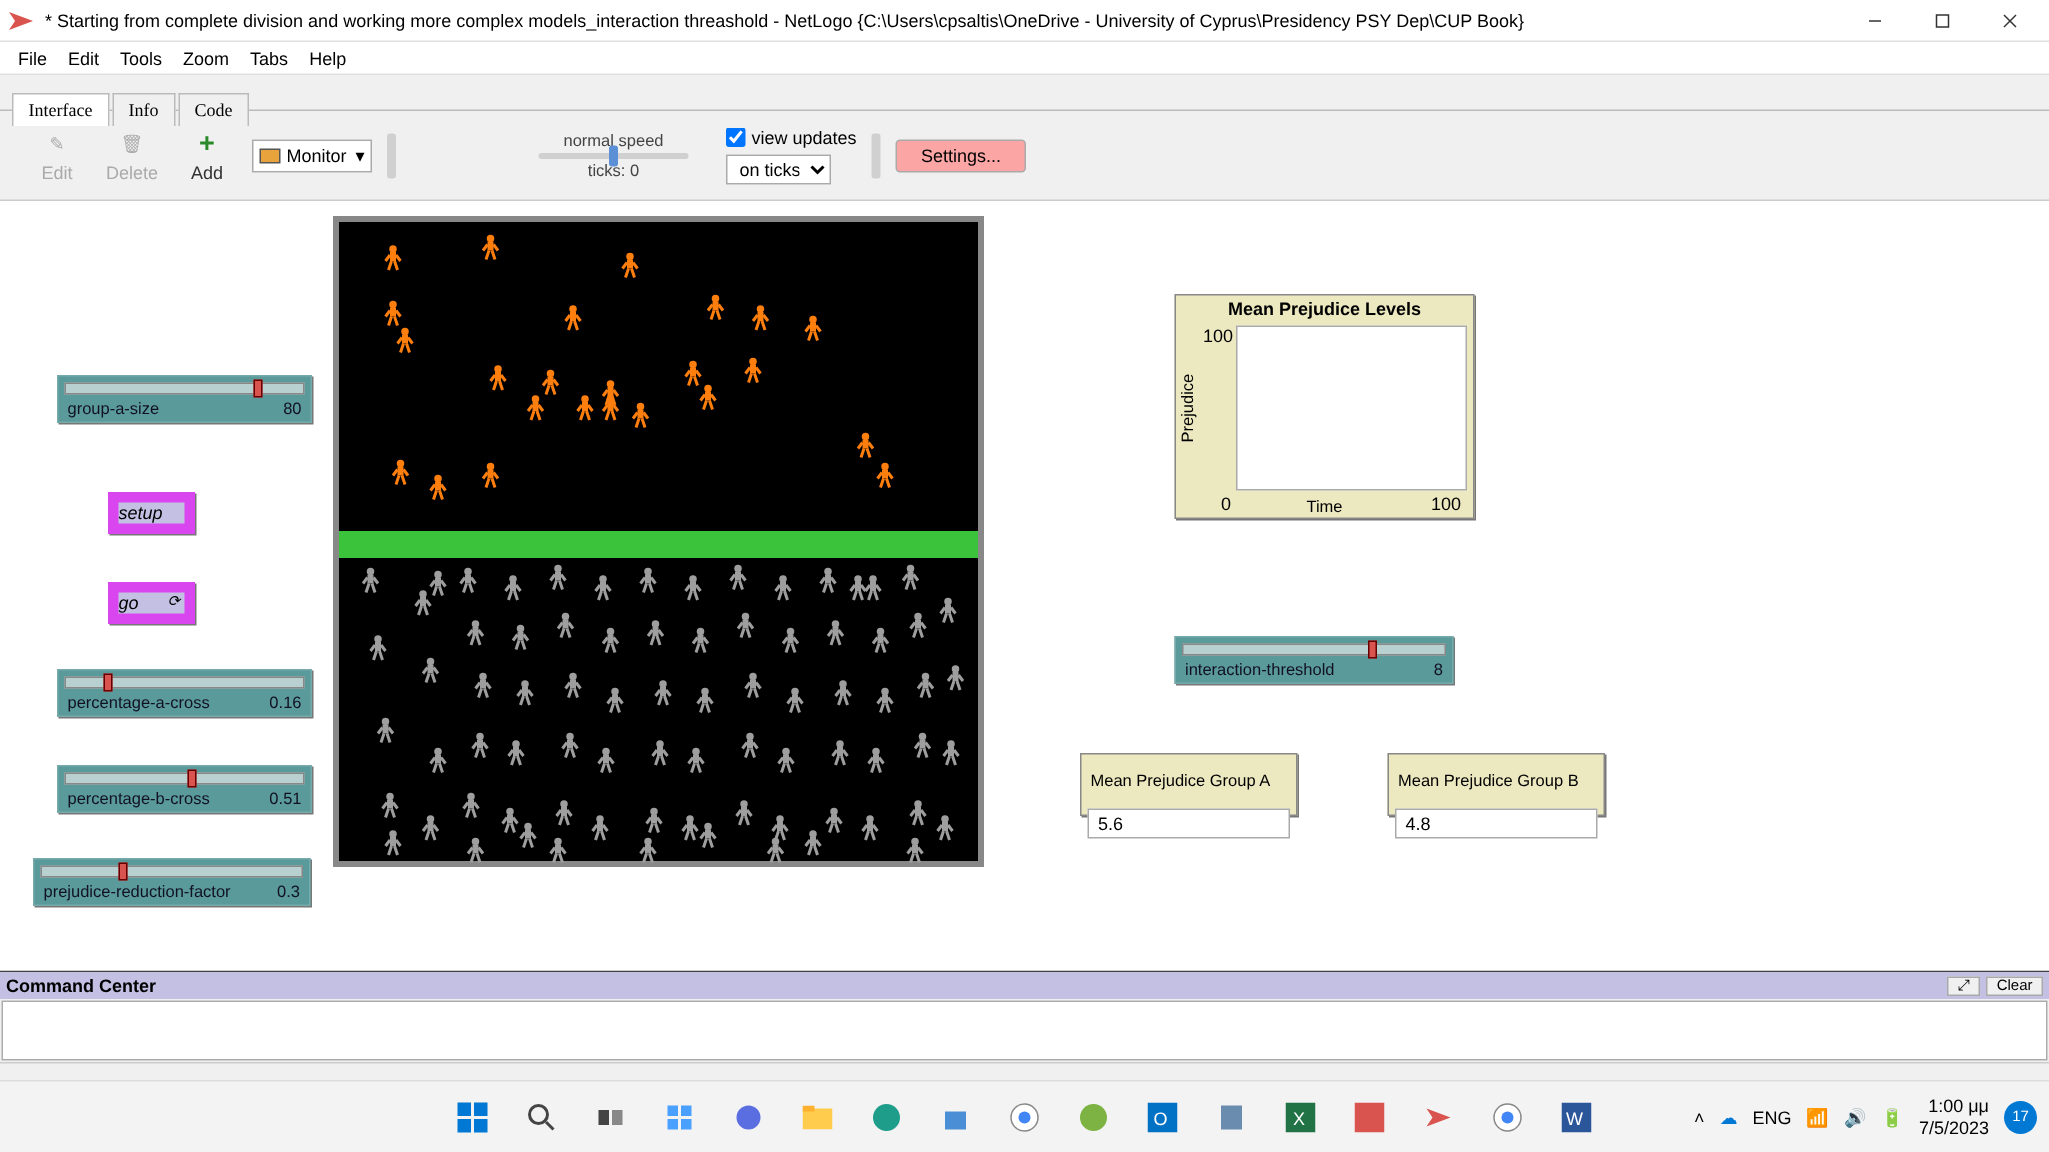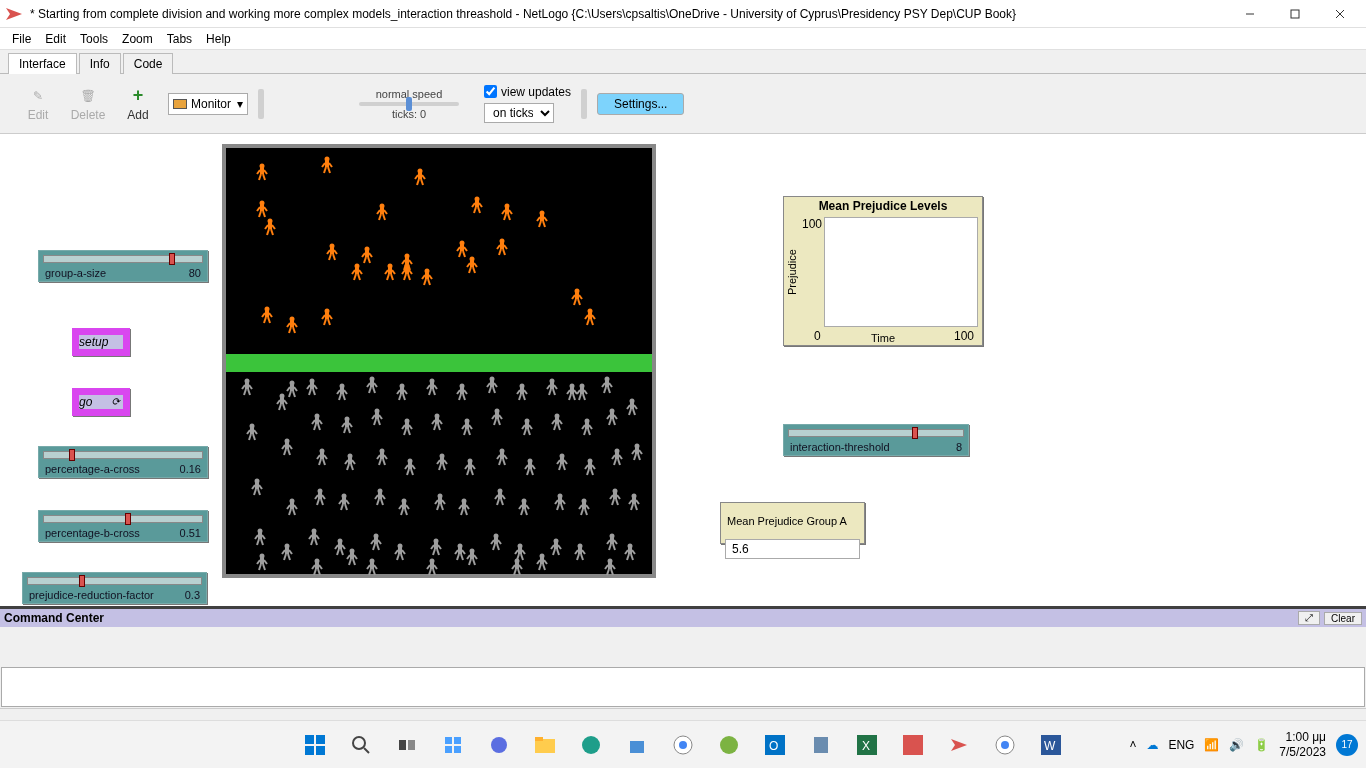--- a/index.html
+++ b/index.html
@@ -10,40 +10,40 @@
   .titlebar .app-icon { width: 20px; height: 20px; margin-right: 6px; }
   .titlebar .title-text { flex: 1; font-size: 12px; }
   .titlebar .win-btn { width: 45px; height: 28px; display: flex; align-items: center; justify-content: center; cursor: pointer; }
 
   
   .menubar { background: #fff; height: 22px; display: flex; align-items: center; padding: 0 12px; gap: 14px; border-bottom: 1px solid #e0e0e0; }
   .menubar .menuitem { cursor: pointer; }
 
   
   .tabbar { background: #f0f0f0; height: 24px; display: flex; align-items: flex-end; padding: 0 8px; border-bottom: 1px solid #bbb; }
-  .tabbar .tab { padding: 3px 10px; border: 1px solid #bbb; background: #f0f0f0; margin-right: 2px; cursor: pointer; border-bottom: none; position: relative; top: 1px; }
+  .tabbar .tab { padding: 3px 10px; border: 1px solid #bbb; background: #f0f0f0; margin-right: 2px; cursor: pointer; border-bottom: none; position: relative; top: 11px; font-family: Liberation Serif, serif; }
   .tabbar .tab.active { background: #fff; }
 
   
   .toolbar { background: #f0f0f0; height: 60px; display: flex; align-items: center; padding: 4px 18px; gap: 10px; border-bottom: 1px solid #ccc; }
   .tool-btn { display: flex; flex-direction: column; align-items: center; gap: 2px; width: 40px; cursor: pointer; color: #555; }
   .tool-btn .t-icon { width: 20px; height: 20px; display: flex; align-items: center; justify-content: center; }
   .tool-btn.disabled { color: #aaa; }
   .monitor-drop { background: #fff; border: 1px solid #aaa; height: 22px; width: 80px; display: flex; align-items: center; padding: 0 4px; gap: 4px; }
   .monitor-drop .mon-icon { width: 14px; height: 10px; background: linear-gradient(#e8a33d,#e8a33d); border: 1px solid #555; }
   .monitor-drop .tri { margin-left: auto; }
   .vsep { width: 6px; height: 30px; background: #d0d0d0; border-radius: 2px; }
   .speed-block { display: flex; flex-direction: column; align-items: center; gap: 2px; width: 130px; }
   .speed-track { width: 100px; height: 4px; background: #d0d0d0; border-radius: 2px; position: relative; }
   .speed-thumb { position: absolute; top: -5px; left: 47px; width: 6px; height: 14px; background: #5b8fd6; border-radius: 2px; }
   .speed-block .lbl { font-size: 11px; color: #444; }
   .view-block { display: flex; flex-direction: column; gap: 4px; }
   .view-block label { display: flex; align-items: center; gap: 4px; cursor: pointer; }
   .view-block select { width: 70px; height: 20px; border: 1px solid #aaa; background: #fff; padding: 1px 4px; }
-  .settings-btn { background: #7dd3fc; border: 1px solid #aaa; border-radius: 3px; height: 22px; padding: 0 16px; cursor: pointer; }
+  .settings-btn { background: #fca5a5; border: 1px solid #aaa; border-radius: 3px; height: 22px; padding: 0 16px; cursor: pointer; }
 
   
   .workspace { flex: 1; background: #fff; position: relative; overflow: hidden; }
 
   
   .nl-slider { position: absolute; background: #5a9a9a; border: 1px solid #7aa; box-shadow: 1px 1px 0 #777; }
   .nl-slider .track { position: absolute; top: 4px; left: 4px; right: 4px; height: 8px; background: #b8d0d0; border: 1px solid #888; }
   .nl-slider .thumb { position: absolute; top: 2px; width: 6px; height: 12px; background: #d9534f; border: 1px solid #600; }
   .nl-slider .label { position: absolute; bottom: 2px; left: 6px; font-size: 11px; color: #112; }
   .nl-slider .value { position: absolute; bottom: 2px; right: 6px; font-size: 11px; color: #112; }
@@ -66,21 +66,21 @@
   .nl-plot .chart { flex: 1; background: #fff; border: 1px solid #aaa; margin: 2px 4px 2px 0; }
   .nl-plot .xrow { display: flex; justify-content: space-between; font-size: 10px; padding: 0 8px 2px 30px; }
   .nl-plot .xlab-center { position: absolute; bottom: 1px; left: 50%; transform: translateX(-50%); font-size: 11px; }
 
   
   .nl-monitor { position: absolute; background: #ece8c0; border: 1px solid #888; box-shadow: 1px 1px 0 #777; }
   .nl-monitor .m-title { font-size: 11px; padding: 12px 6px; }
   .nl-monitor .m-val { background: #fff; border: 1px solid #aaa; margin: 0 4px 4px 4px; padding: 2px 6px; height: 20px; font-size: 12px; }
 
   
-  .cmd-center { border-top: 3px solid #404040; display: flex; flex-direction: column; gap: 39px; }
+  .cmd-center { border-top: 1px solid #404040; display: flex; flex-direction: column; }
   .cmd-header { background: #c4c0e4; display: flex; align-items: center; height: 18px; padding: 0 4px; font-weight: bold; font-size: 11px; }
   .cmd-header .spacer { flex: 1; }
   .cmd-header .cmd-btn { background: #f0f0f0; border: 1px solid #aaa; padding: 0 6px; font-size: 10px; cursor: pointer; font-weight: normal; margin-left: 4px; }
   .cmd-output { background: #fff; height: 40px; border: 1px solid #aaa; margin: 1px; }
   .cmd-input-row { display: flex; height: 18px; }
   .cmd-input-row .prompt { background: #c4c0e4; padding: 0 2px; font-size: 11px; display: flex; align-items: center; }
   .cmd-input-row input { flex: 1; border: 1px solid #aaa; padding: 0 4px; font-size: 11px; background: #fff; }
 
   
   .footer { height: 12px; background: #f0f0f0; border-top: 1px solid #ccc; }
@@ -1047,20 +1047,24 @@
     <div class="track"></div>
       <div class="thumb" style="left:128px"></div>
     <span class="label">interaction-threshold</span>
     <span class="value">8</span>
   </div>
 
   <div class="nl-monitor" style="left:720px; top:368px; width:145px; height:42px;">
     <div class="m-title">Mean Prejudice Group A</div>
     <div class="m-val">5.6</div>
   </div>
+  <div class="nl-monitor" style="left:925px; top:368px; width:145px; height:42px;">
+    <div class="m-title">Mean Prejudice Group B</div>
+    <div class="m-val">4.8</div>
+  </div>
 </div>
 
 <div class="cmd-center">
   <div class="cmd-header">
     <span>Command Center</span>
     <span class="spacer"></span>
     <span class="cmd-btn">⤢</span>
     <span class="cmd-btn">Clear</span>
   </div>
   <div class="cmd-output"></div>

